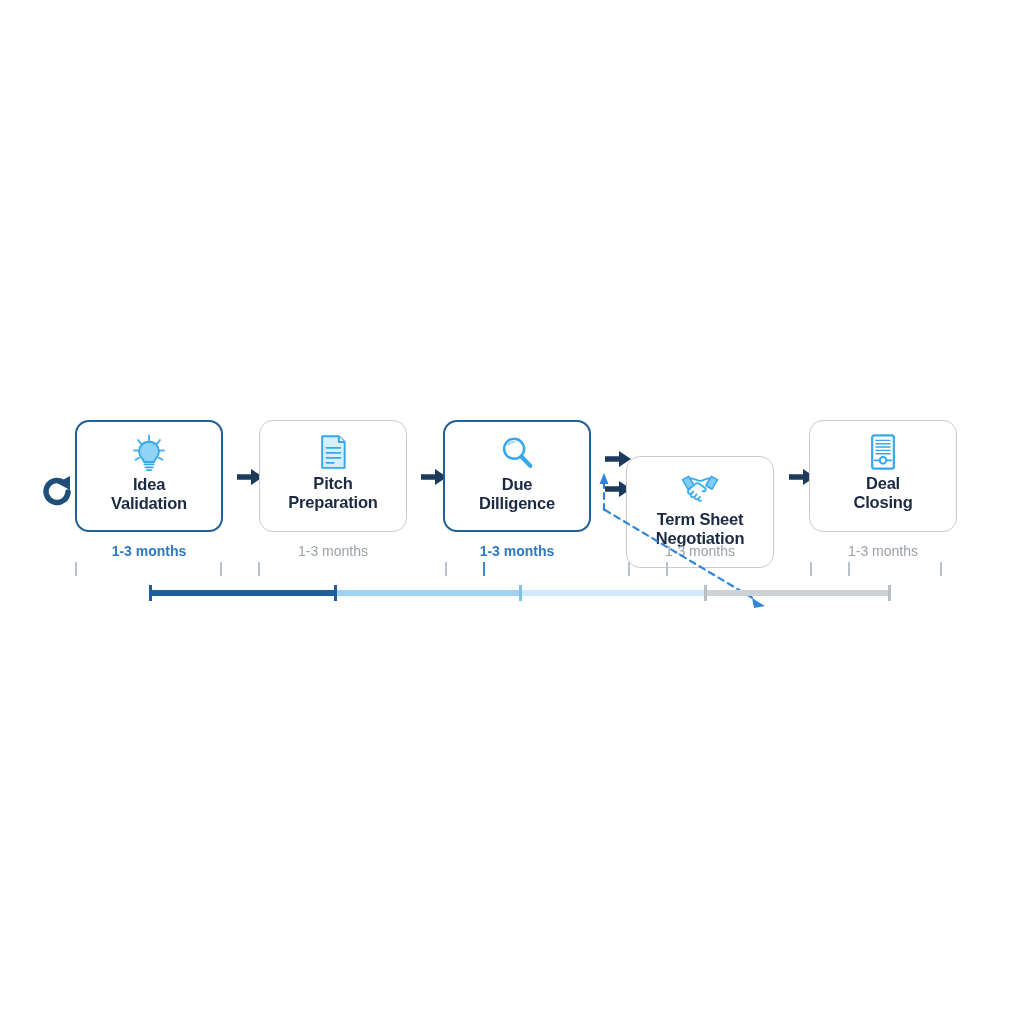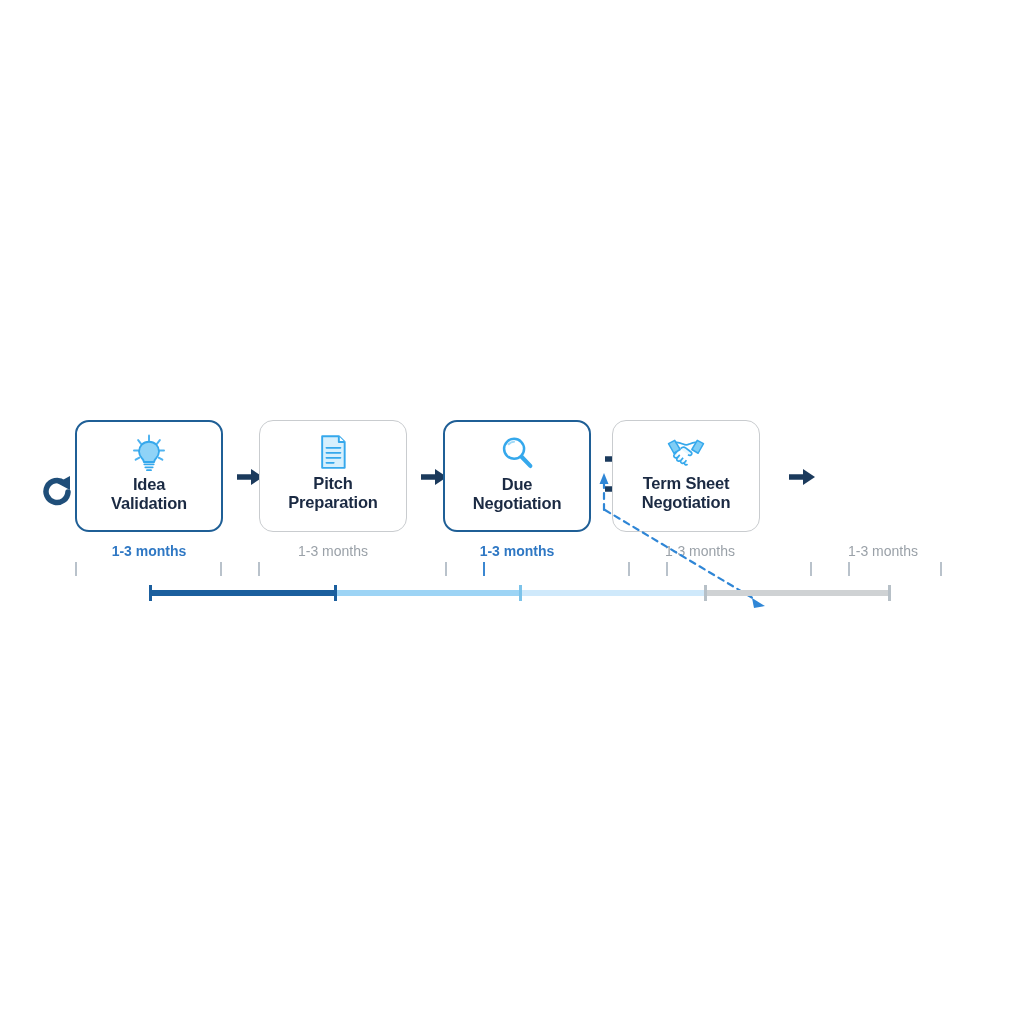--- a/index.html
+++ b/index.html
@@ -205,54 +205,71 @@
       <polygon points="15,3 27,11 15,19" fill="#1b3a5c"></polygon>
     </svg>
 
     <div class="card active" style="left:403px;">
       <svg class="card-icon" viewBox="0 0 48 48">
         <circle cx="20.5" cy="19" r="12" fill="none" stroke="#35a8ec" stroke-width="3"></circle>
         <path d="M14 13.5 a9 9 0 0 1 6.5 -3" fill="none" stroke="#9fd9f7" stroke-width="2.4" stroke-linecap="round"></path>
         <line x1="29.5" y1="28.5" x2="40" y2="39.5" stroke="#35a8ec" stroke-width="5" stroke-linecap="round"></line>
       </svg>
       <div class="card-label">Due
-Negotiation</div>
+Dilligence</div>
     </div>
     <div class="duration on" style="left:403px;">1-3 months</div>
 
     <svg class="arrow" style="left:564px; top:28px;" viewBox="0 0 28 22">
       <line x1="1" y1="11" x2="17" y2="11" stroke="#1b3a5c" stroke-width="5.5"></line>
       <polygon points="15,3 27,11 15,19" fill="#1b3a5c"></polygon>
     </svg>
     <svg class="arrow" style="left:564px; top:58px;" viewBox="0 0 28 22">
       <line x1="1" y1="11" x2="17" y2="11" stroke="#1b3a5c" stroke-width="5.5"></line>
       <polygon points="15,3 27,11 15,19" fill="#1b3a5c"></polygon>
     </svg>
 
-    <div class="card inactive" style="left:572px;">
+    <div class="card inactive" style="left:586px;margin-top:36px;">
       <svg class="card-icon" viewBox="0 0 48 48">
         <path d="M3 14 l7.5 -4 6.5 11 -7.5 4.5 z" fill="#7fcdf5" stroke="#35a8ec" stroke-width="1.8" stroke-linejoin="round"></path>
         <path d="M45 14 l-7.5 -4 -6.5 11 7.5 4.5 z" fill="#7fcdf5" stroke="#35a8ec" stroke-width="1.8" stroke-linejoin="round"></path>
         <path d="M11 12.5 c4 -0.8 7 0.8 9.5 2 2.5 1.2 5 1.2 7.5 0 2.5 -1.2 5 -2.5 8 -2" fill="none" stroke="#35a8ec" stroke-width="2.1" stroke-linejoin="round"></path>
         <path d="M17.5 20 c2 -2 4 -2.5 6 -1 l6.5 5 c1.5 1.2 1.2 3 -0.3 3.8 -1.2 0.6 -2.3 0.2 -3.2 -0.6" fill="#eaf8fe" stroke="#35a8ec" stroke-width="2.1" stroke-linejoin="round"></path>
         <path d="M13 23.5 l-3 3.5 c-1.2 1.4 -0.6 3.2 1 3.8 1.2 0.5 2.2 0 3 -0.8" fill="#eaf8fe" stroke="#35a8ec" stroke-width="2" stroke-linejoin="round"></path>
         <path d="M16.5 27.5 l-3 3.5 c-1.2 1.4 -0.6 3.2 1 3.8 1.2 0.5 2.2 0 3 -0.8" fill="#eaf8fe" stroke="#35a8ec" stroke-width="2" stroke-linejoin="round"></path>
         <path d="M20.5 31 l-2.5 3 c-1 1.3 -0.4 3 1.1 3.5 1.1 0.4 2 0 2.7 -0.7" fill="#eaf8fe" stroke="#35a8ec" stroke-width="2" stroke-linejoin="round"></path>
         <path d="M24.5 34 l-2 2.4 c-0.9 1.1 -0.3 2.6 1 3 1 0.3 1.8 -0.1 2.4 -0.7" fill="#eaf8fe" stroke="#35a8ec" stroke-width="2" stroke-linejoin="round"></path>
       </svg>
       <div class="card-label">Term Sheet
 Negotiation</div>
     </div>
     <div class="duration off" style="left:586px;">1-3 months</div>
 
     <svg class="arrow" style="left:748px; top:46px;" viewBox="0 0 28 22">
       <line x1="1" y1="11" x2="17" y2="11" stroke="#1b3a5c" stroke-width="5.5"></line>
       <polygon points="15,3 27,11 15,19" fill="#1b3a5c"></polygon>
     </svg>
 
+    <div class="card inactive" style="left:769px;">
+      <svg class="card-icon" viewBox="0 0 48 48">
+        <rect x="11" y="4" width="26" height="40" rx="2.5" fill="#ffffff" stroke="#35a8ec" stroke-width="2.6"></rect>
+        <g stroke="#35a8ec" stroke-width="1.7" stroke-linecap="round">
+          <line x1="15.5" y1="10" x2="32.5" y2="10"></line>
+          <line x1="15.5" y1="14" x2="32.5" y2="14"></line>
+          <line x1="15.5" y1="18" x2="32.5" y2="18"></line>
+          <line x1="15.5" y1="22" x2="32.5" y2="22"></line>
+          <line x1="15.5" y1="26" x2="32.5" y2="26"></line>
+        </g>
+        <circle cx="24" cy="34" r="4" fill="none" stroke="#35a8ec" stroke-width="2.3"></circle>
+        <line x1="28" y1="34" x2="34" y2="34" stroke="#35a8ec" stroke-width="2.2" stroke-linecap="round"></line>
+        <line x1="14" y1="34" x2="20" y2="34" stroke="#35a8ec" stroke-width="2.2" stroke-linecap="round"></line>
+      </svg>
+      <div class="card-label">Deal
+Closing</div>
+    </div>
     <div class="duration off" style="left:769px;">1-3 months</div>
 
   </div>
 
   <svg class="dashed-svg">
     <line x1="44" y1="50" x2="44" y2="22" stroke="#2f86d6" stroke-width="2.2" stroke-dasharray="6 5" stroke-linecap="round"></line>
     <polygon points="44,13 39.5,24 48.5,24" fill="#2f86d6"></polygon>
     <line x1="45" y1="50" x2="196" y2="140" stroke="#2f86d6" stroke-width="2.2" stroke-dasharray="6 5" stroke-linecap="round"></line>
     <polygon points="205,146 192,138 194,148" fill="#2f86d6"></polygon>
   </svg>

